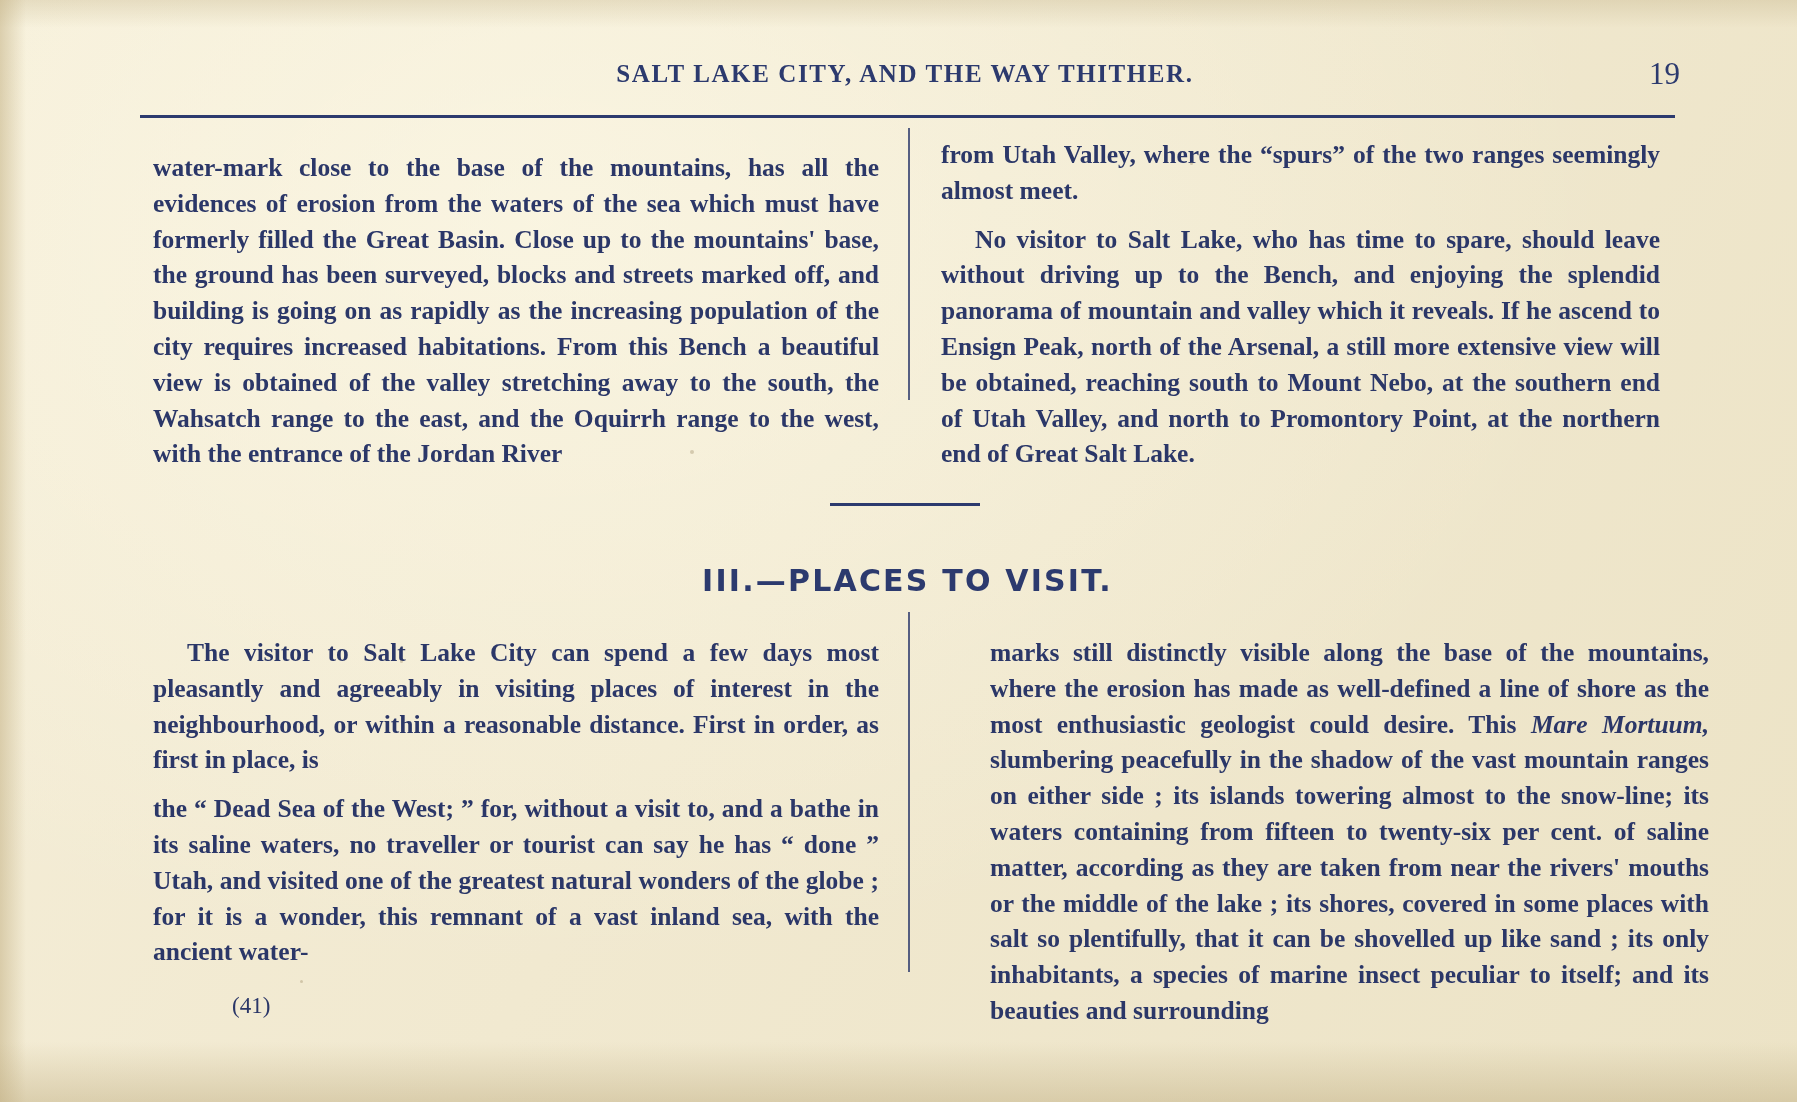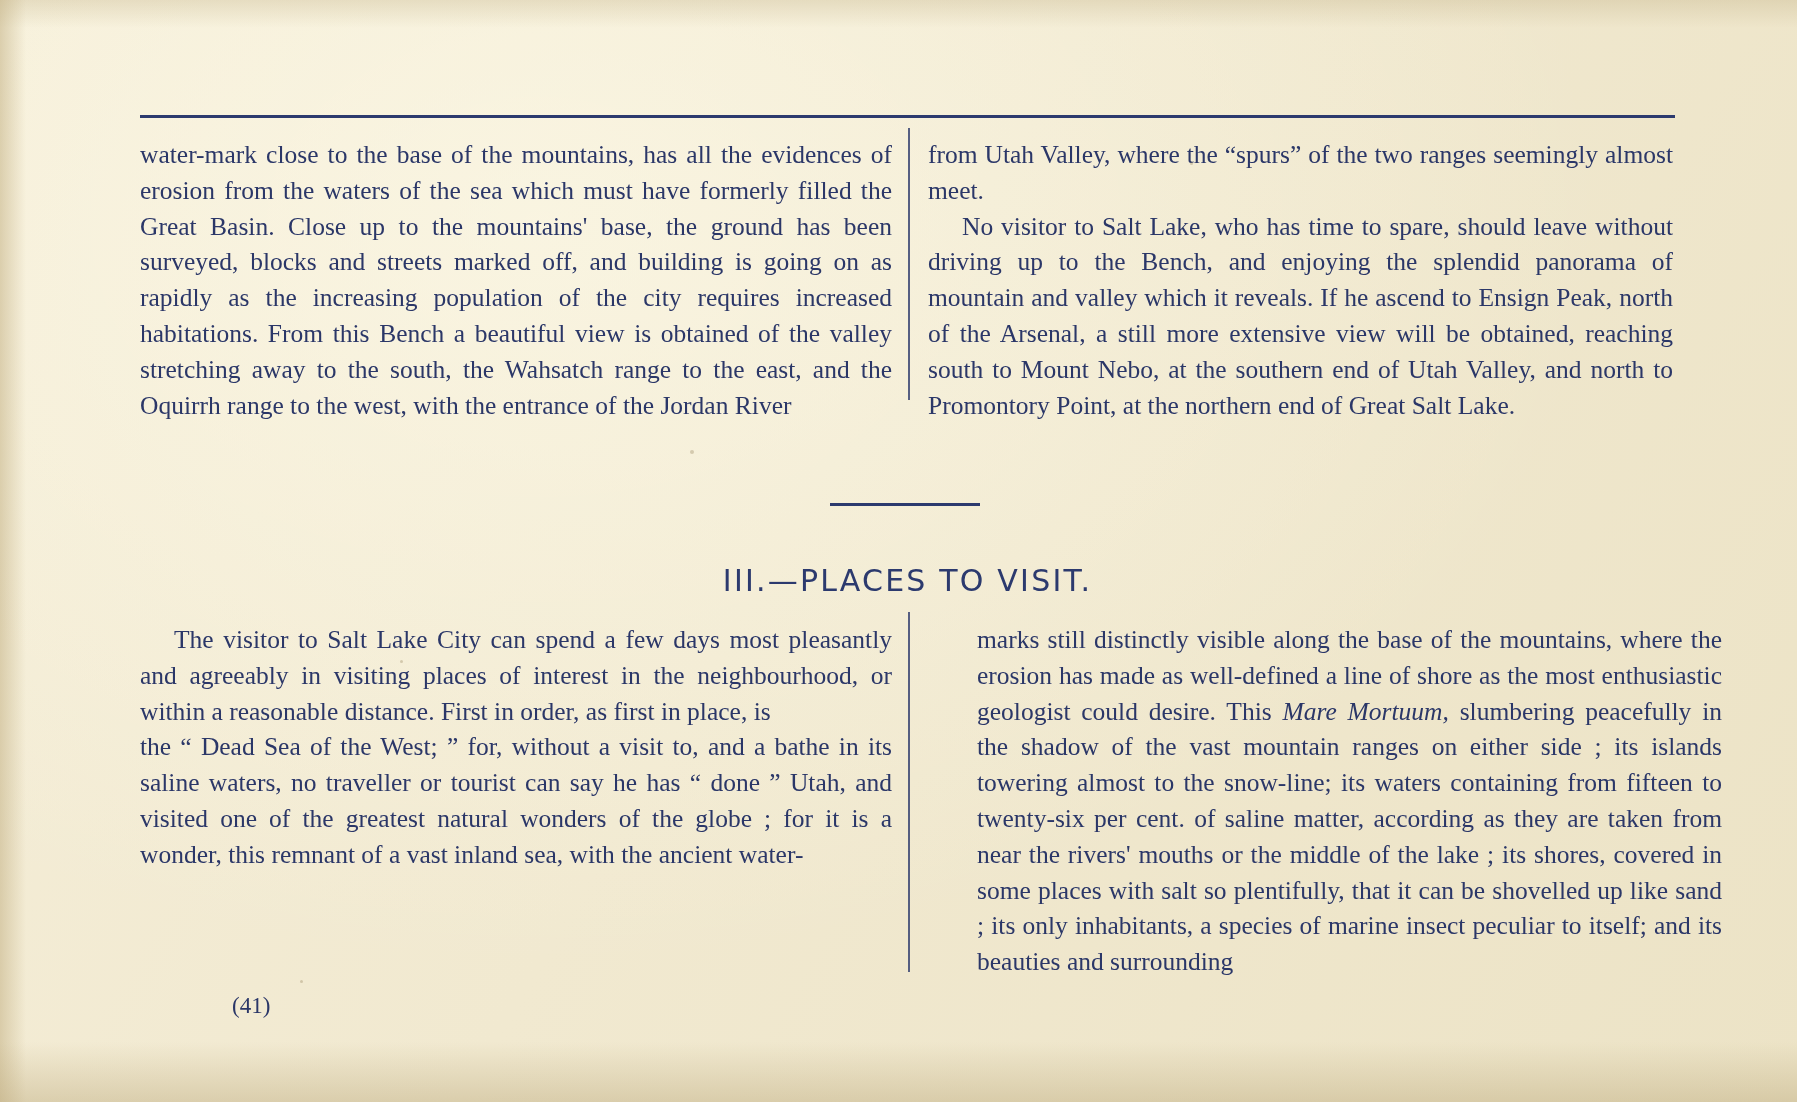--- a/index.html
+++ b/index.html
@@ -105,28 +105,29 @@
   
   .tcol {
     position: absolute;
     font-size: 25.5px;
     line-height: 35.8px;
     text-align: justify;
     text-justify: inter-word;
     color: #2b3768;
   }
   .tcol p {
-    margin: 0;
+    margin: 13px;
+    font-weight: bold;
   }
   .indent {
     text-indent: 34px;
   }
 
   #top-left-col  { left: 140px;  top: 137px; width: 752px; }
-  #top-right-col { left: 928px;  top: 137px; width: 745px; }
+  #top-right-col { left: 928px;  top: 124px; width: 745px; }
 
   
   .section-rule {
     position: absolute;
     left: 830px;
     top: 503px;
     width: 150px;
     height: 3px;
     background: #2c3a6e;
   }
@@ -134,21 +135,21 @@
   
   .section-heading {
     position: absolute;
     left: 140px;
     top: 563px;
     width: 1535px;
     text-align: center;
     font-family: "DejaVu Sans", sans-serif;
     font-size: 30px;
     letter-spacing: 2.2px;
-    font-weight: 400;
+    font-weight: 700;
     color: #2c3a6e;
   }
 
   #body-left-col  { left: 140px;  top: 622px; width: 752px; }
   #body-right-col { left: 977px;  top: 622px; width: 745px; }
 
   .subheading {
     margin-top: 48px;
     margin-bottom: 22px;
     text-align: center;
@@ -179,20 +180,24 @@
 </style>
 </head>
 <body>
 
 <div class="page">
 
   <div class="paper-edge-top"></div>
   <div class="paper-edge-left"></div>
   <div class="paper-edge-bottom"></div>
 
+  <div class="running-head">
+    <div class="running-title">SALT LAKE CITY, AND THE WAY THITHER.</div>
+    <div class="page-number">19</div>
+  </div>
 
   <div class="rule-top"></div>
 
   <div class="col-divider"></div>
 
   <div class="tcol" id="top-left-col">
     <p>water-mark close to the base of the mountains, has all the evidences of erosion from the waters of the sea which must have formerly filled the Great Basin.   Close up to the mountains' base, the ground has been surveyed, blocks and streets marked off, and building is going on as rapidly as the increasing population of the city requires increased habitations.   From this Bench a beautiful view is obtained of the valley stretching away to the south, the Wahsatch range to the east, and the Oquirrh range to the west, with the entrance of the Jordan River</p>
   </div>
 
   <div class="tcol" id="top-right-col">

